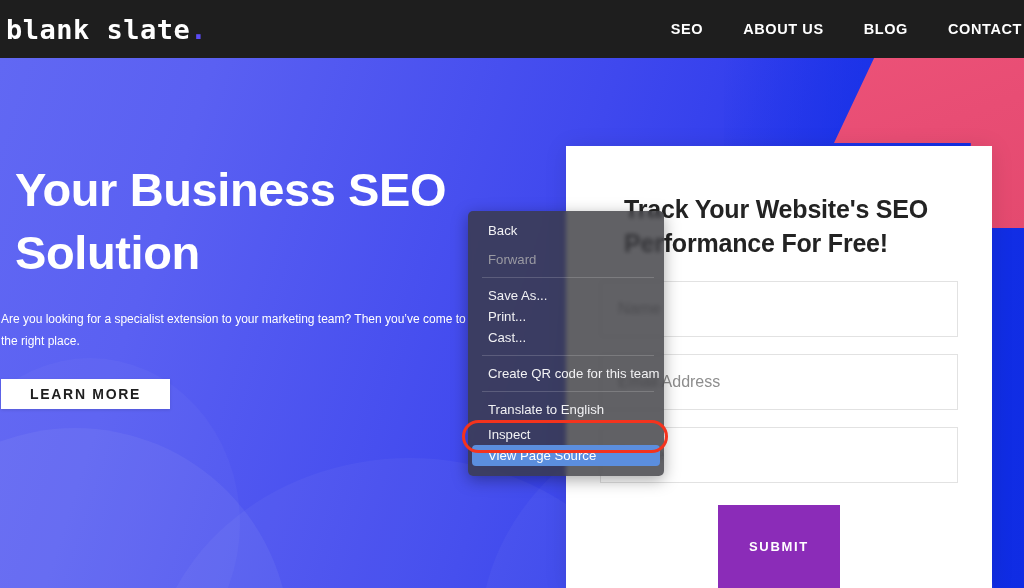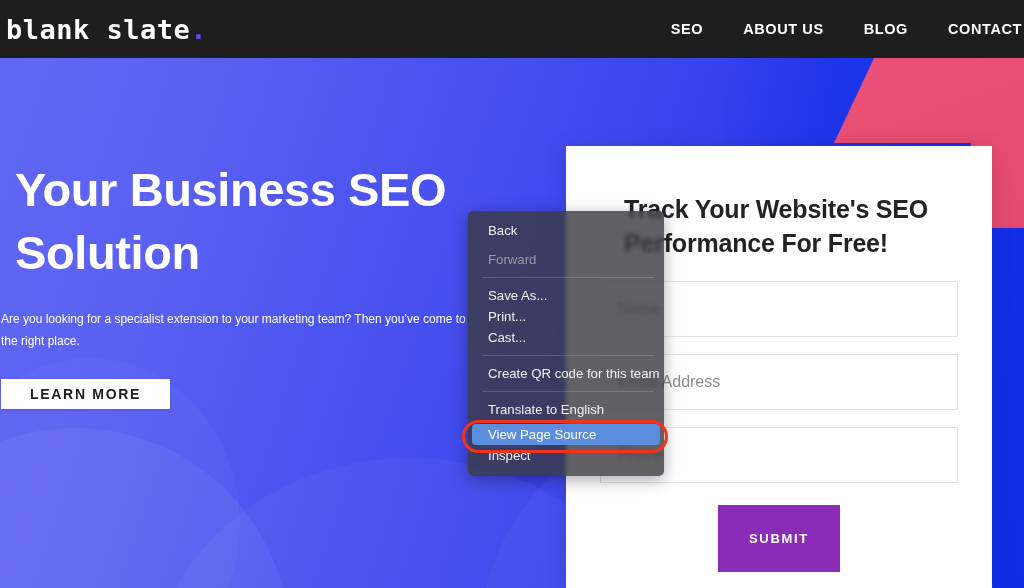--- a/index.html
+++ b/index.html
@@ -92,21 +92,21 @@
     border:1px solid #e2e2e2; background:#fff;
     font-size:16px; color:#8d8d8d; font-family:"Liberation Sans",sans-serif;
     padding:0 17px; outline:none;
   }
   .field::placeholder{ color:#8d8d8d; }
   .field:first-of-type{ margin-top:21px; }
   .submit-wrap{ text-align:center; margin-top:22px; }
   .btn-submit{
     background:#8b2cb8; color:#ffffff; border:0; cursor:pointer;
     font-size:13px; font-weight:700; letter-spacing:1.7px;
-    padding:26px 31px;
+    padding:34px 31px;
   }
 
   
   .ctx-menu{
     position:absolute; left:468px; top:211px;
     width:196px; height:265px;
     background:rgba(58,58,62,0.80);
     border-radius:5px;
     box-shadow:0 4px 16px rgba(0,0,0,0.34);
     z-index:40; overflow:hidden;
@@ -186,19 +186,19 @@
     <div class="ctx-item disabled">Forward</div>
     <div class="ctx-sep"></div>
     <div class="ctx-item">Save As...</div>
     <div class="ctx-item">Print...</div>
     <div class="ctx-item">Cast...</div>
     <div class="ctx-sep"></div>
     <div class="ctx-item">Create QR code for this team</div>
     <div class="ctx-sep"></div>
     <div class="ctx-item">Translate to English</div>
     <div class="ctx-gap"></div>
+    <div class="ctx-item">Inspect</div>
     <div class="ctx-item selected">View Page Source</div>
-    <div class="ctx-item">Inspect</div>
   </div>
 
   <div class="annot-ring"></div>
 
 </div>
 
 </body></html>

